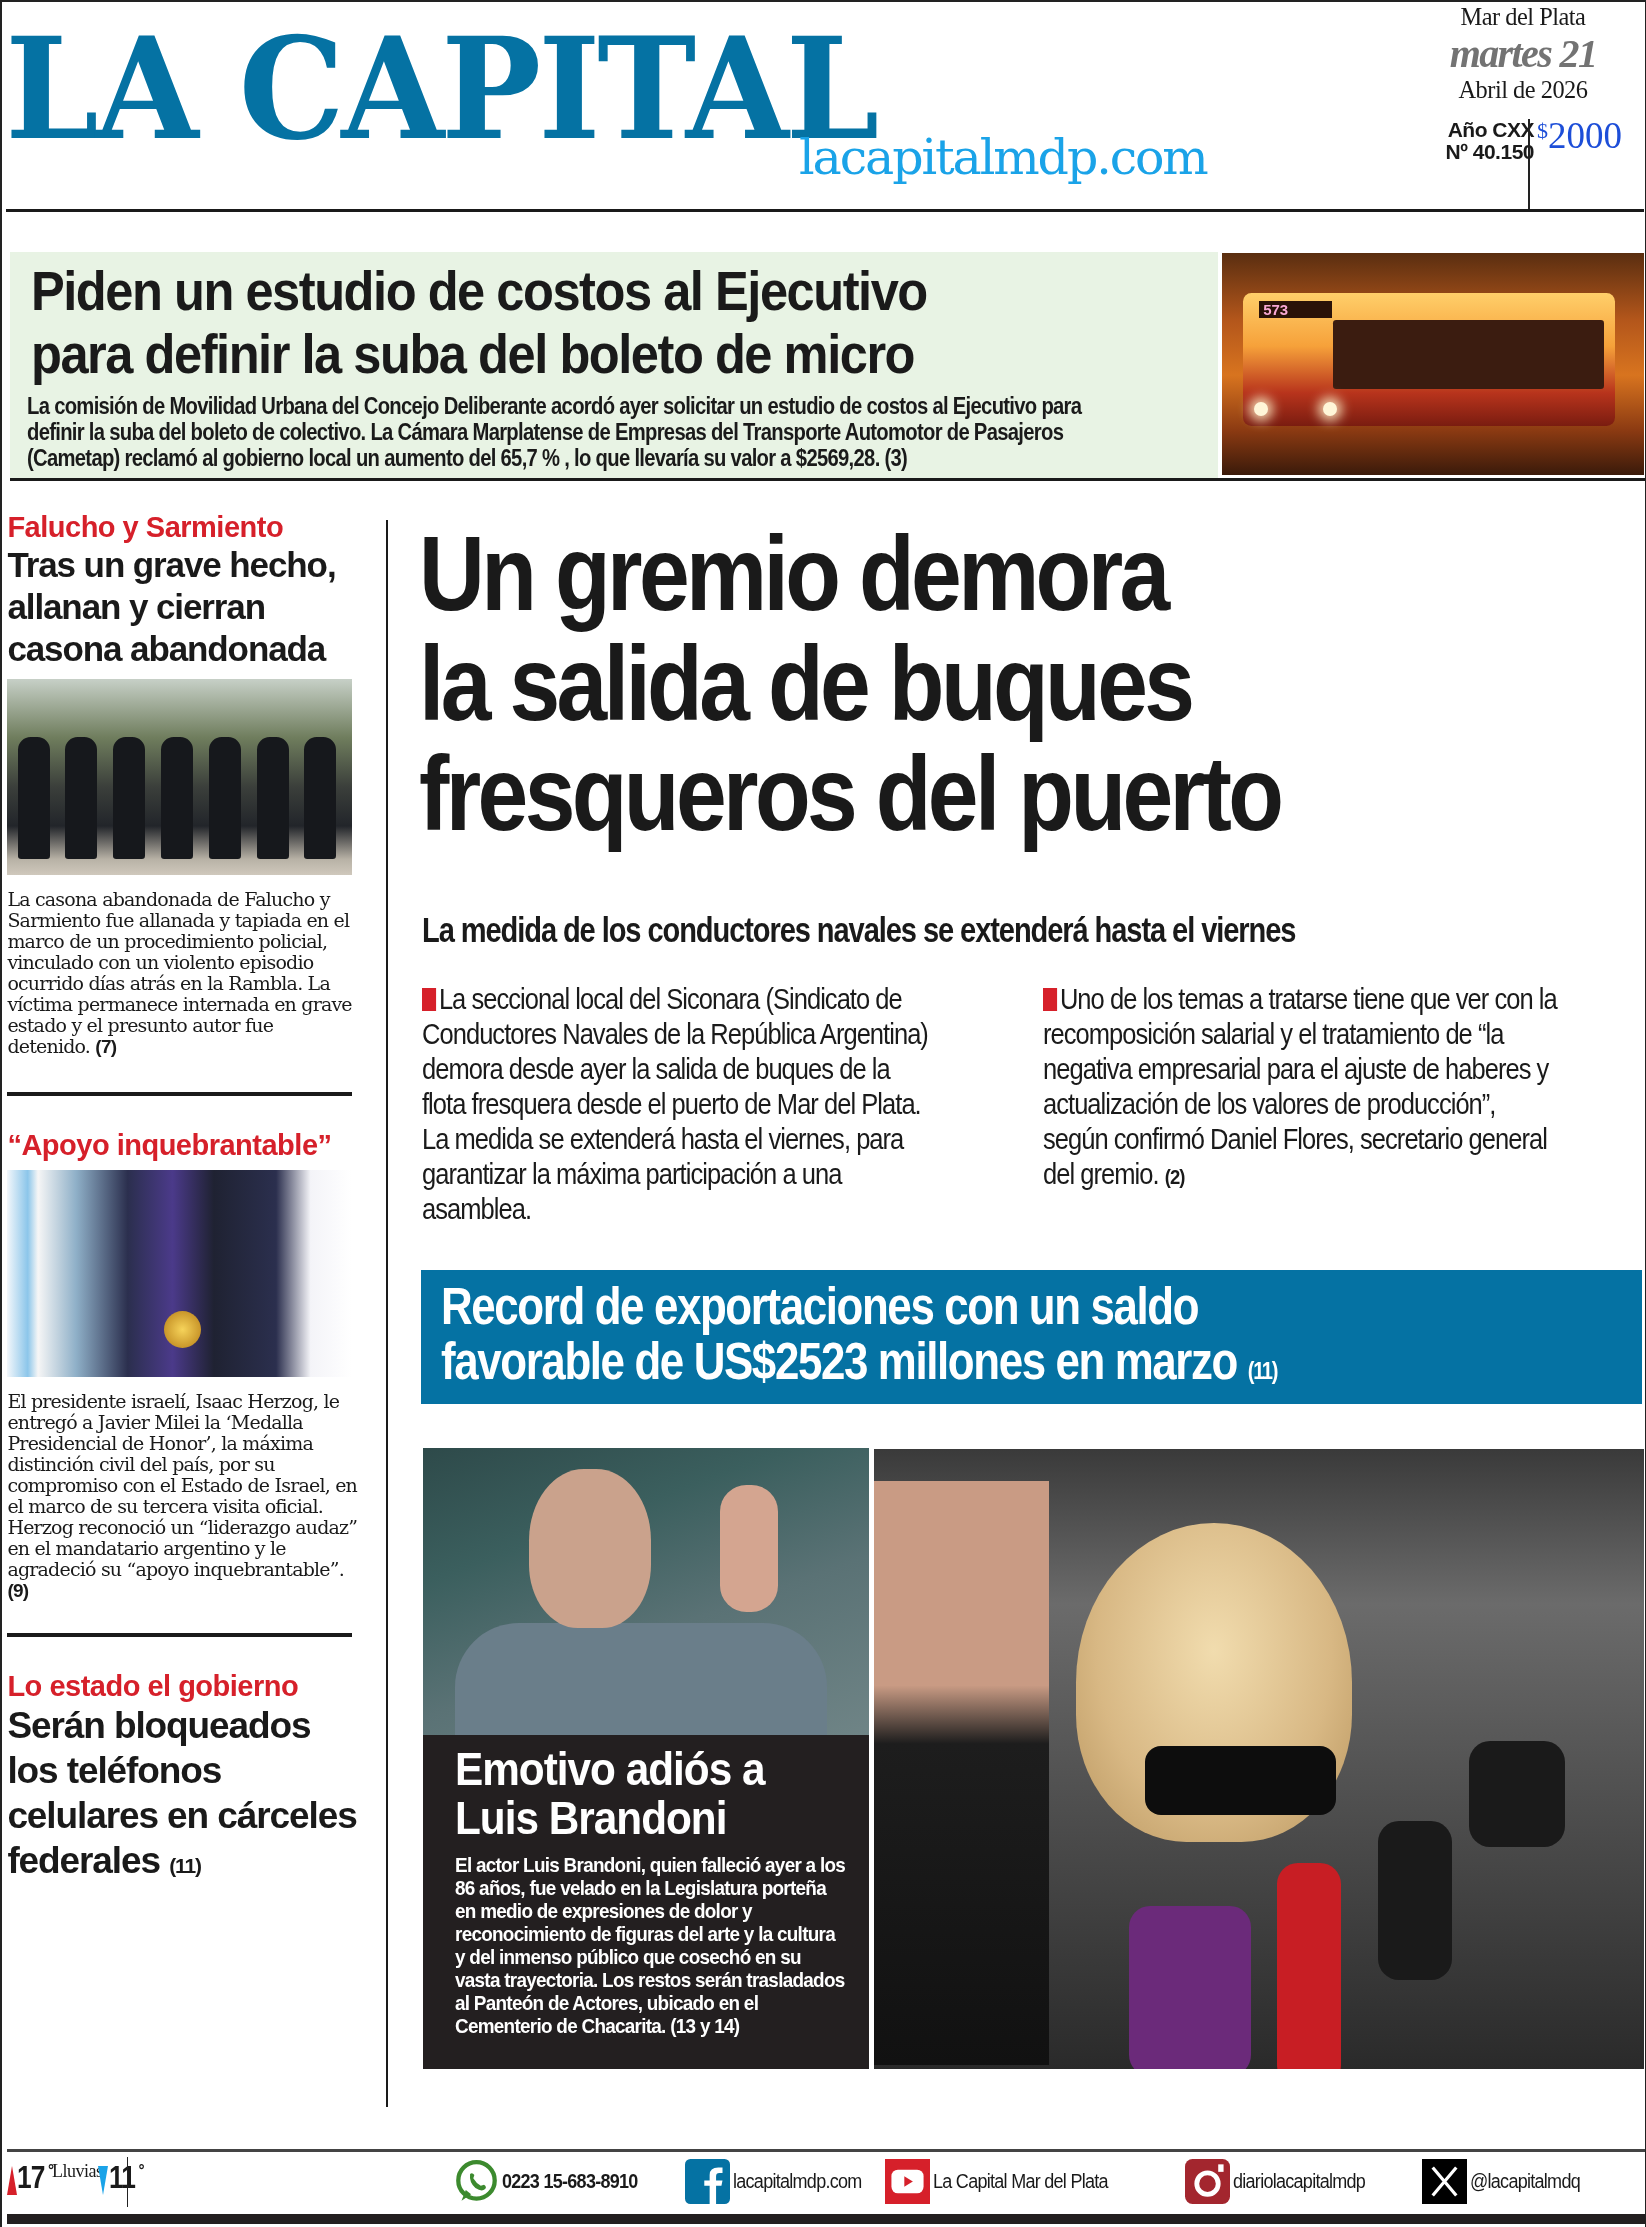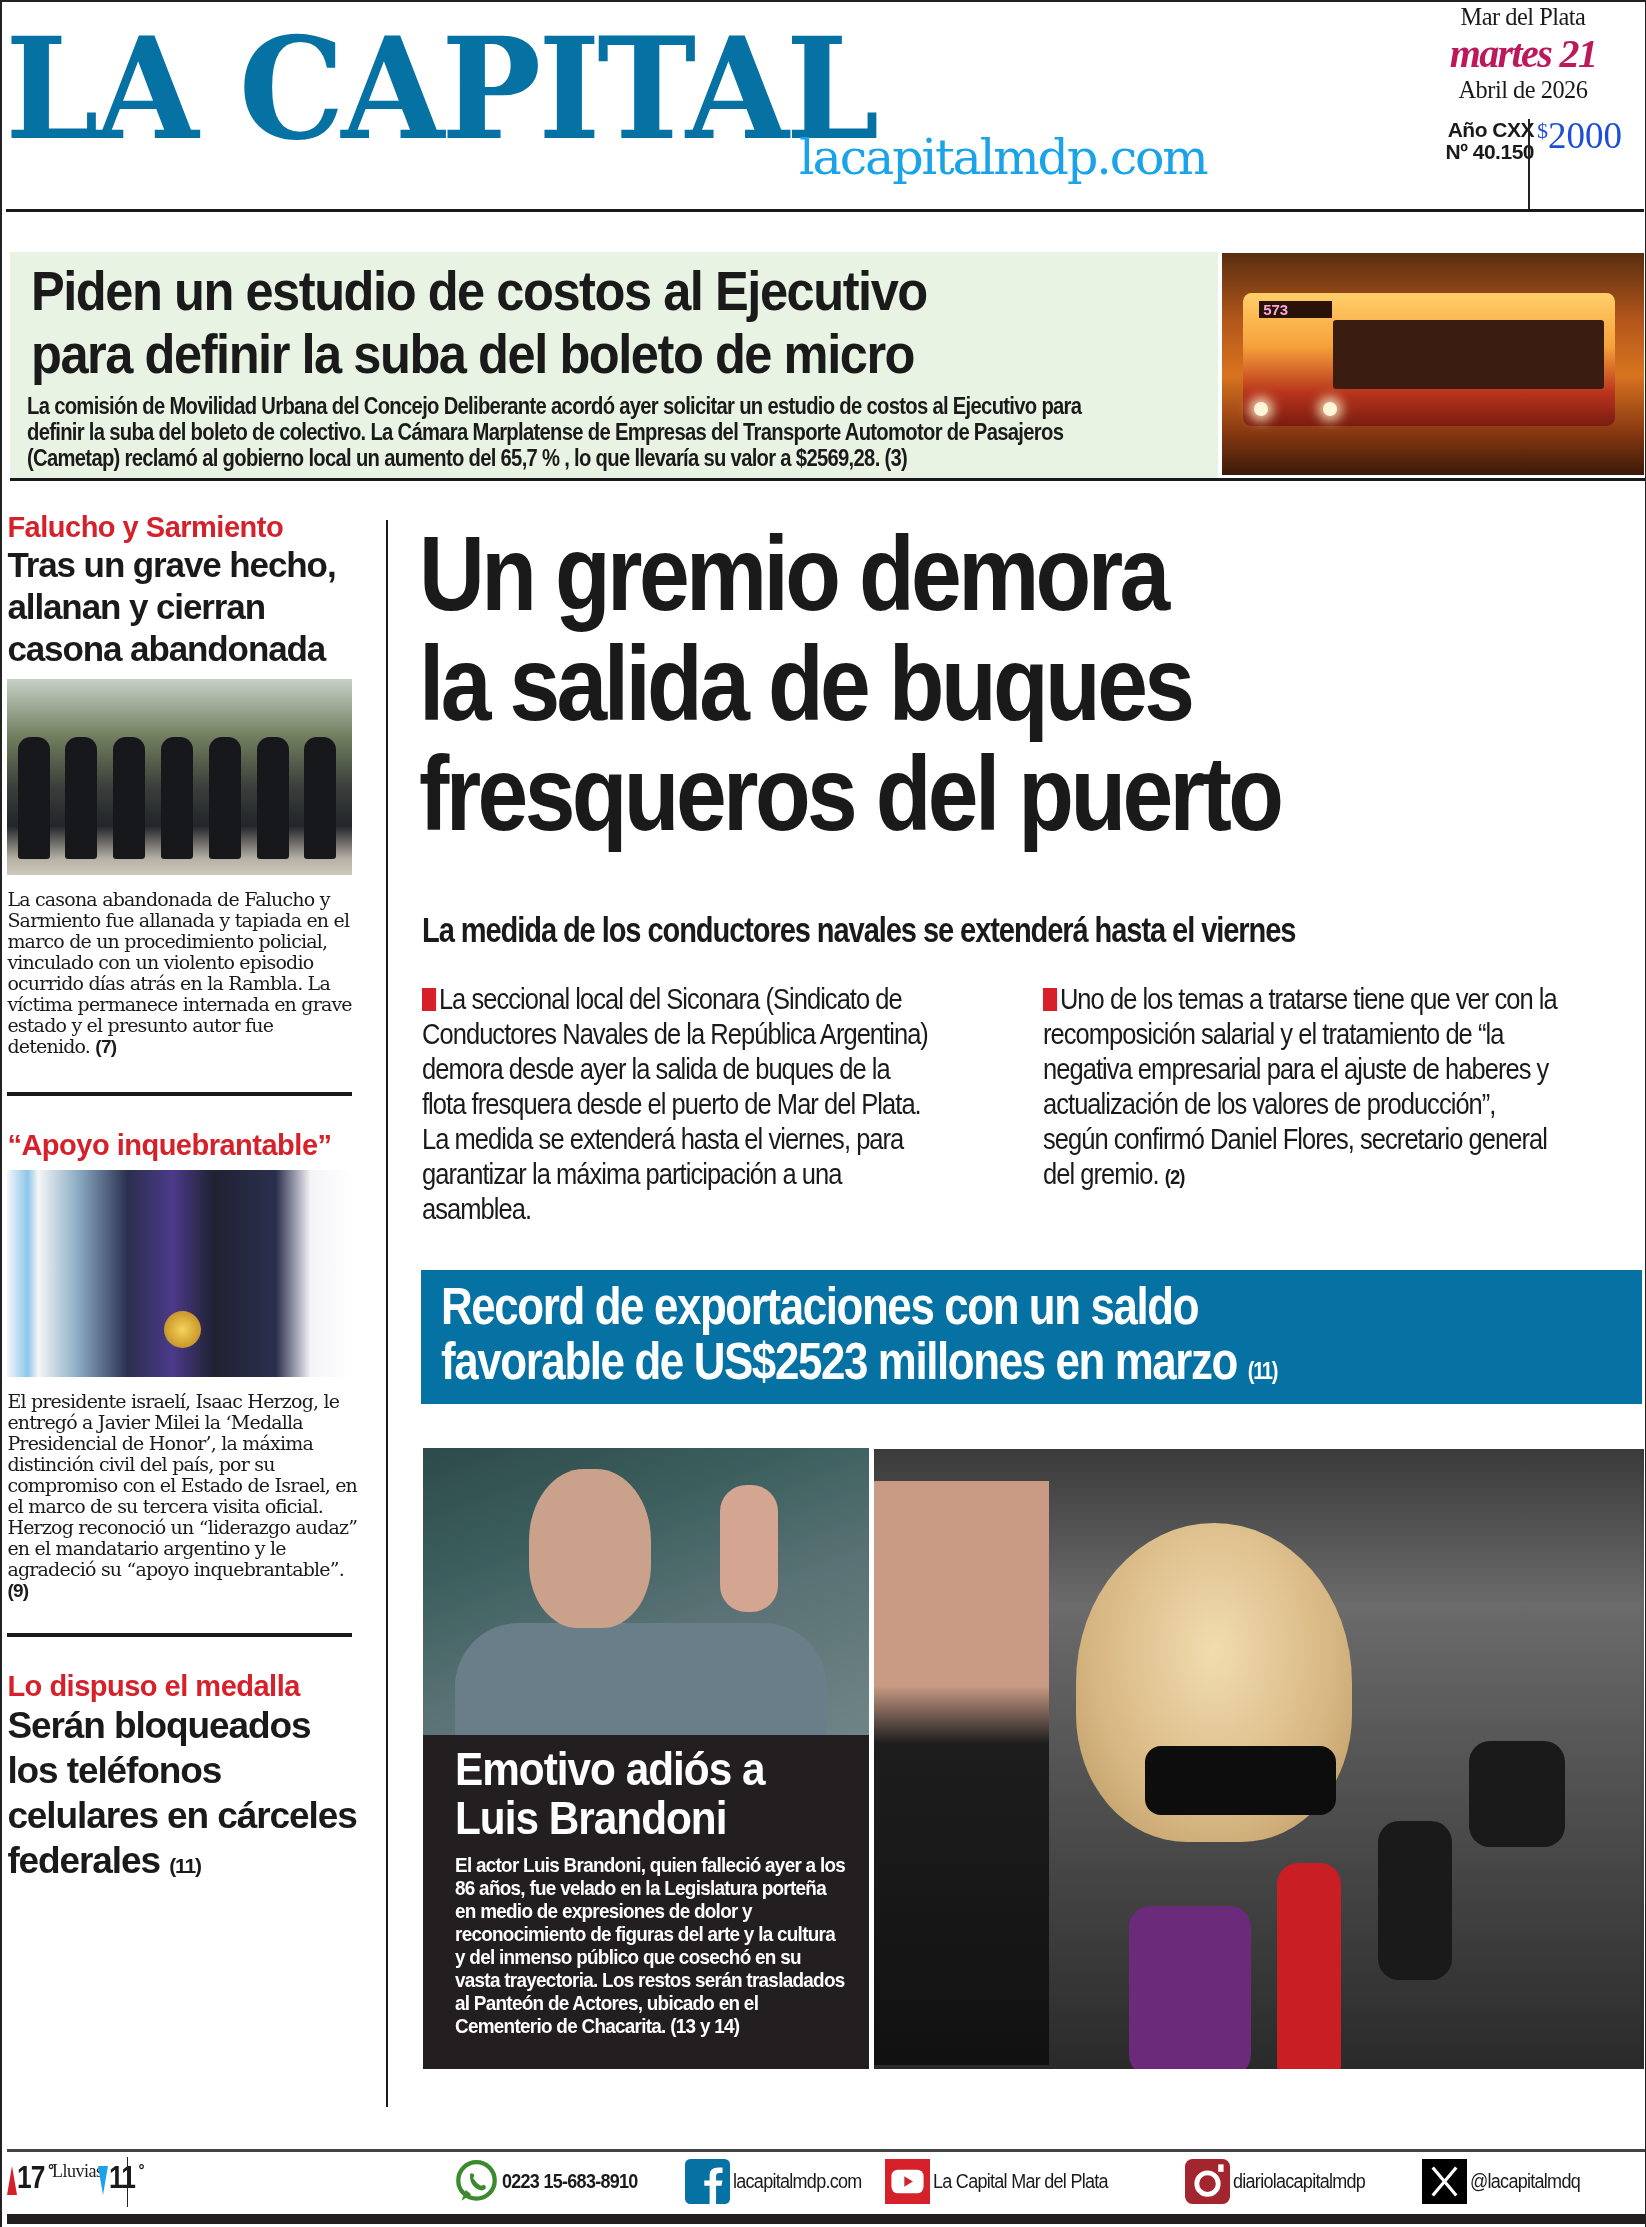--- a/index.html
+++ b/index.html
@@ -5,21 +5,21 @@
   html, body { margin: 0; padding: 0; background: #ffffff; }
   body { width: 1647px; height: 2227px; position: relative; overflow: hidden; font-family: "Liberation Sans", sans-serif; color: #1a1a1a; }
   .abs { position: absolute; }
   .frame-left { left: 0; top: 0; width: 2.1px; height: 2227px; background: #222; }
   .frame-top { left: 0; top: 0; width: 1647px; height: 2.1px; background: #222; }
   .frame-right { left: 1645px; top: 0; width: 2.1px; height: 2227px; background: #222; }
   .logo { left: 5.3px; top: 18.6px; font-family: "DejaVu Serif", serif; font-weight: 900; font-size: 133px; letter-spacing: -3.2px; color: #0572a3; line-height: 1; transform: scaleY(1.05); transform-origin: top left; }
   .site-url { left: 799px; top: 133px; font-family: "DejaVu Serif", serif; font-size: 49px; color: #1aa3e8; letter-spacing: -2.1px; line-height: 1; }
   .date-box { left: 1433px; top: 5.3px; width: 180px; text-align: center; font-family: "Liberation Serif", serif; line-height: 1; }
   .date-city { font-size: 24.4px; color: #1a1a1a; letter-spacing: -0.5px; }
-  .date-day { font-size: 40px; color: #be185d; font-style: italic; font-weight: 700; letter-spacing: -1.6px; margin-top: 4.2px; }
+  .date-day { font-size: 40px; color: #737373; font-style: italic; font-weight: 700; letter-spacing: -1.6px; margin-top: 4.2px; }
   .date-month { font-size: 24.4px; color: #1a1a1a; letter-spacing: -0.5px; margin-top: 4.2px; }
   .issue { left: 1428px; top: 119px; width: 106px; text-align: right; font-weight: 700; font-size: 21px; line-height: 22px; letter-spacing: -0.5px; color: #1a1a1a; }
   .issue-divider { left: 1528px; top: 119px; width: 1.6px; height: 90px; background: #222; }
   .price { left: 1537px; top: 117px; font-family: "Liberation Serif", serif; font-size: 37px; color: #1d4ed8; line-height: 1; }
   .price .cur { font-size: 22px; vertical-align: 9.6px; }
   .mast-rule { left: 6.4px; top: 209px; width: 1638px; height: 3.2px; background: #1a1a1a; }
 
   
   .lead-box { left: 9.6px; top: 252px; width: 1208px; height: 226px; background: #e8f3e4; }
   .lead-title { left: 31px; top: 260px; width: 1168px; font-weight: 700; font-size: 55px; line-height: 63px; letter-spacing: -1.6px; color: #1a1a1a; transform: scaleX(0.92); transform-origin: left top; white-space: nowrap; }
@@ -141,21 +141,21 @@
   <div class="side-rule" style="margin-top:35px;"></div>
   <div style="margin-top:32px;">
     <div class="kicker">“Apoyo inquebrantable”</div>
     <div class="side-photo photo-israel">
       <div class="medal"></div>
     </div>
     <div class="side-body"><span>El presidente israelí, Isaac Herzog, le entregó a Javier Milei la ‘Medalla Presidencial de Honor’, la máxima distinción civil del país, por su compromiso con el Estado de Israel, en el marco de su tercera visita oficial. Herzog reconoció un “liderazgo audaz” en el mandatario argentino y le agradeció su “apoyo inquebrantable”.</span> <span class="ref">(9)</span></div>
   </div>
   <div class="side-rule" style="margin-top:32px;"></div>
   <div style="margin-top:32px;">
-    <div class="kicker">Lo dispuso el medalla</div>
+    <div class="kicker">Lo estado el gobierno</div>
     <div class="side-head" style="font-size:37px;line-height:45px;"><span>Serán bloqueados los teléfonos celulares en cárceles federales</span> <span style="font-size:21px;">(11)</span></div>
   </div>
 </div>
 <div class="abs col-divider"></div>
 
 <div class="abs main-head">
   <div>Un gremio demora</div>
   <div>la salida de buques</div>
   <div>fresqueros del puerto</div>
 </div>

